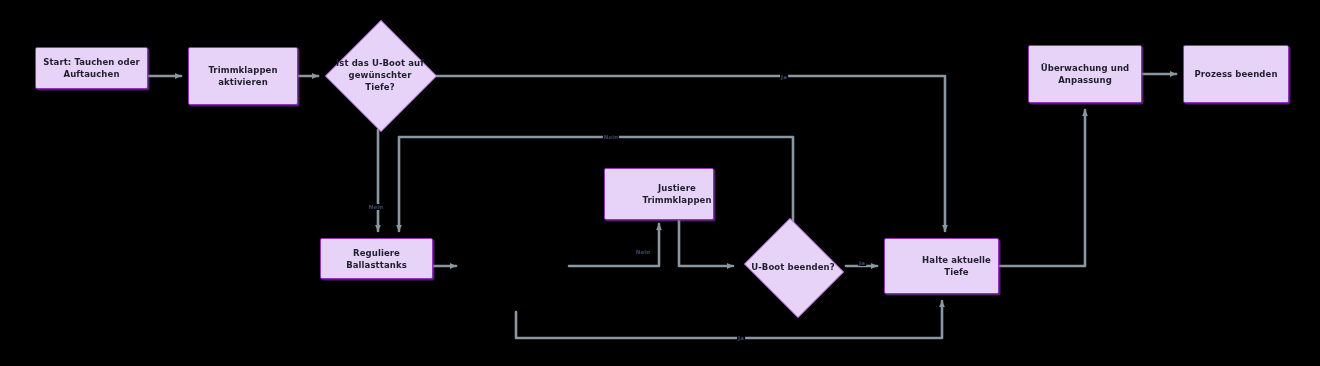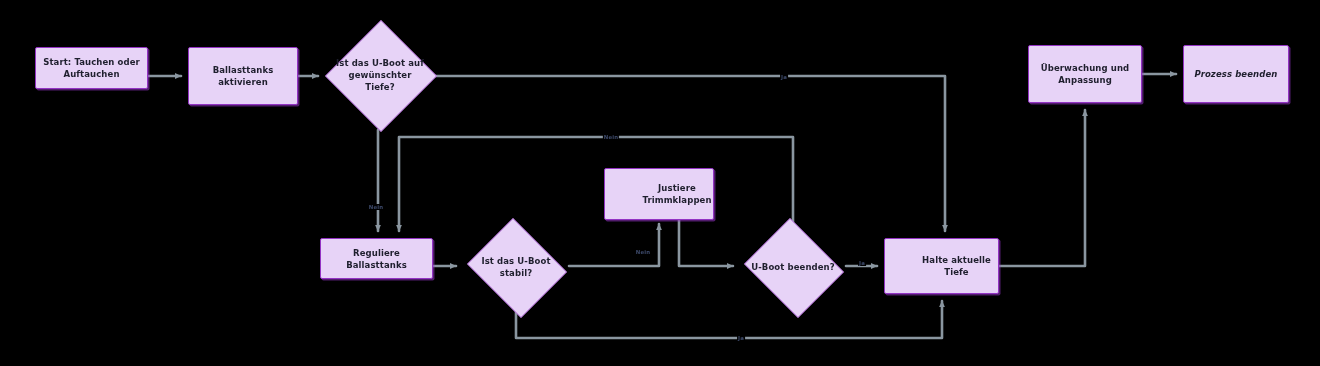--- a/index.html
+++ b/index.html
@@ -45,55 +45,51 @@
       <path d="M999,266 L1085,266 L1085,110"></path>
       <path d="M1142,74 L1176,74"></path>
     </g>
   </svg>
 
   <div class="node rect" style="left:35px;top:47px;width:113px;height:42px;">
     <span>Start: Tauchen oder Auftauchen</span>
   </div>
 
   <div class="node rect" style="left:188px;top:47px;width:110px;height:58px;">
-    <span>Ballasttanks aktivieren</span>
+    <span>Trimmklappen aktivieren</span>
   </div>
 
   <div class="node dia" style="left:325px;top:20px;width:110px;height:110px;">
     <div class="dshape"></div>
     <div class="dtext">Ist das U-Boot auf gewünschter Tiefe?</div>
   </div>
 
   <div class="node rect" style="left:320px;top:238px;width:113px;height:41px;">
     <span>Reguliere Ballasttanks</span>
   </div>
 
-  <div class="node dia" style="left:463px;top:222px;width:106px;height:90px;">
-    <div class="dshape"></div>
-    <div class="dtext">Ist das U-Boot stabil?</div>
-  </div>
 
   <div class="node rect" style="left:604px;top:168px;width:110px;height:52px;padding-left:42px;">
     <span>Justiere Trimmklappen</span>
   </div>
 
   <div class="node dia" style="left:740px;top:222px;width:106px;height:90px;">
     <div class="dshape"></div>
     <div class="dtext">U-Boot beenden?</div>
   </div>
 
   <div class="node rect" style="left:884px;top:238px;width:115px;height:56px;padding-left:36px;">
     <span>Halte aktuelle Tiefe</span>
   </div>
 
   <div class="node rect" style="left:1028px;top:45px;width:114px;height:58px;">
     <span>Überwachung und Anpassung</span>
   </div>
 
-  <div class="node rect" style="left:1183px;top:45px;width:106px;height:58px;font-style:italic;">
+  <div class="node rect" style="left:1183px;top:45px;width:106px;height:58px;">
     <span>Prozess beenden</span>
   </div>
 
   <div class="elabel" style="left:784px;top:77px;">Ja</div>
   <div class="elabel" style="left:376px;top:207px;">Nein</div>
   <div class="elabel" style="left:611px;top:137px;">Nein</div>
   <div class="elabel" style="left:643px;top:252px;">Nein</div>
   <div class="elabel" style="left:862px;top:263px;">Ja</div>
   <div class="elabel" style="left:741px;top:338px;">Ja</div>
 

